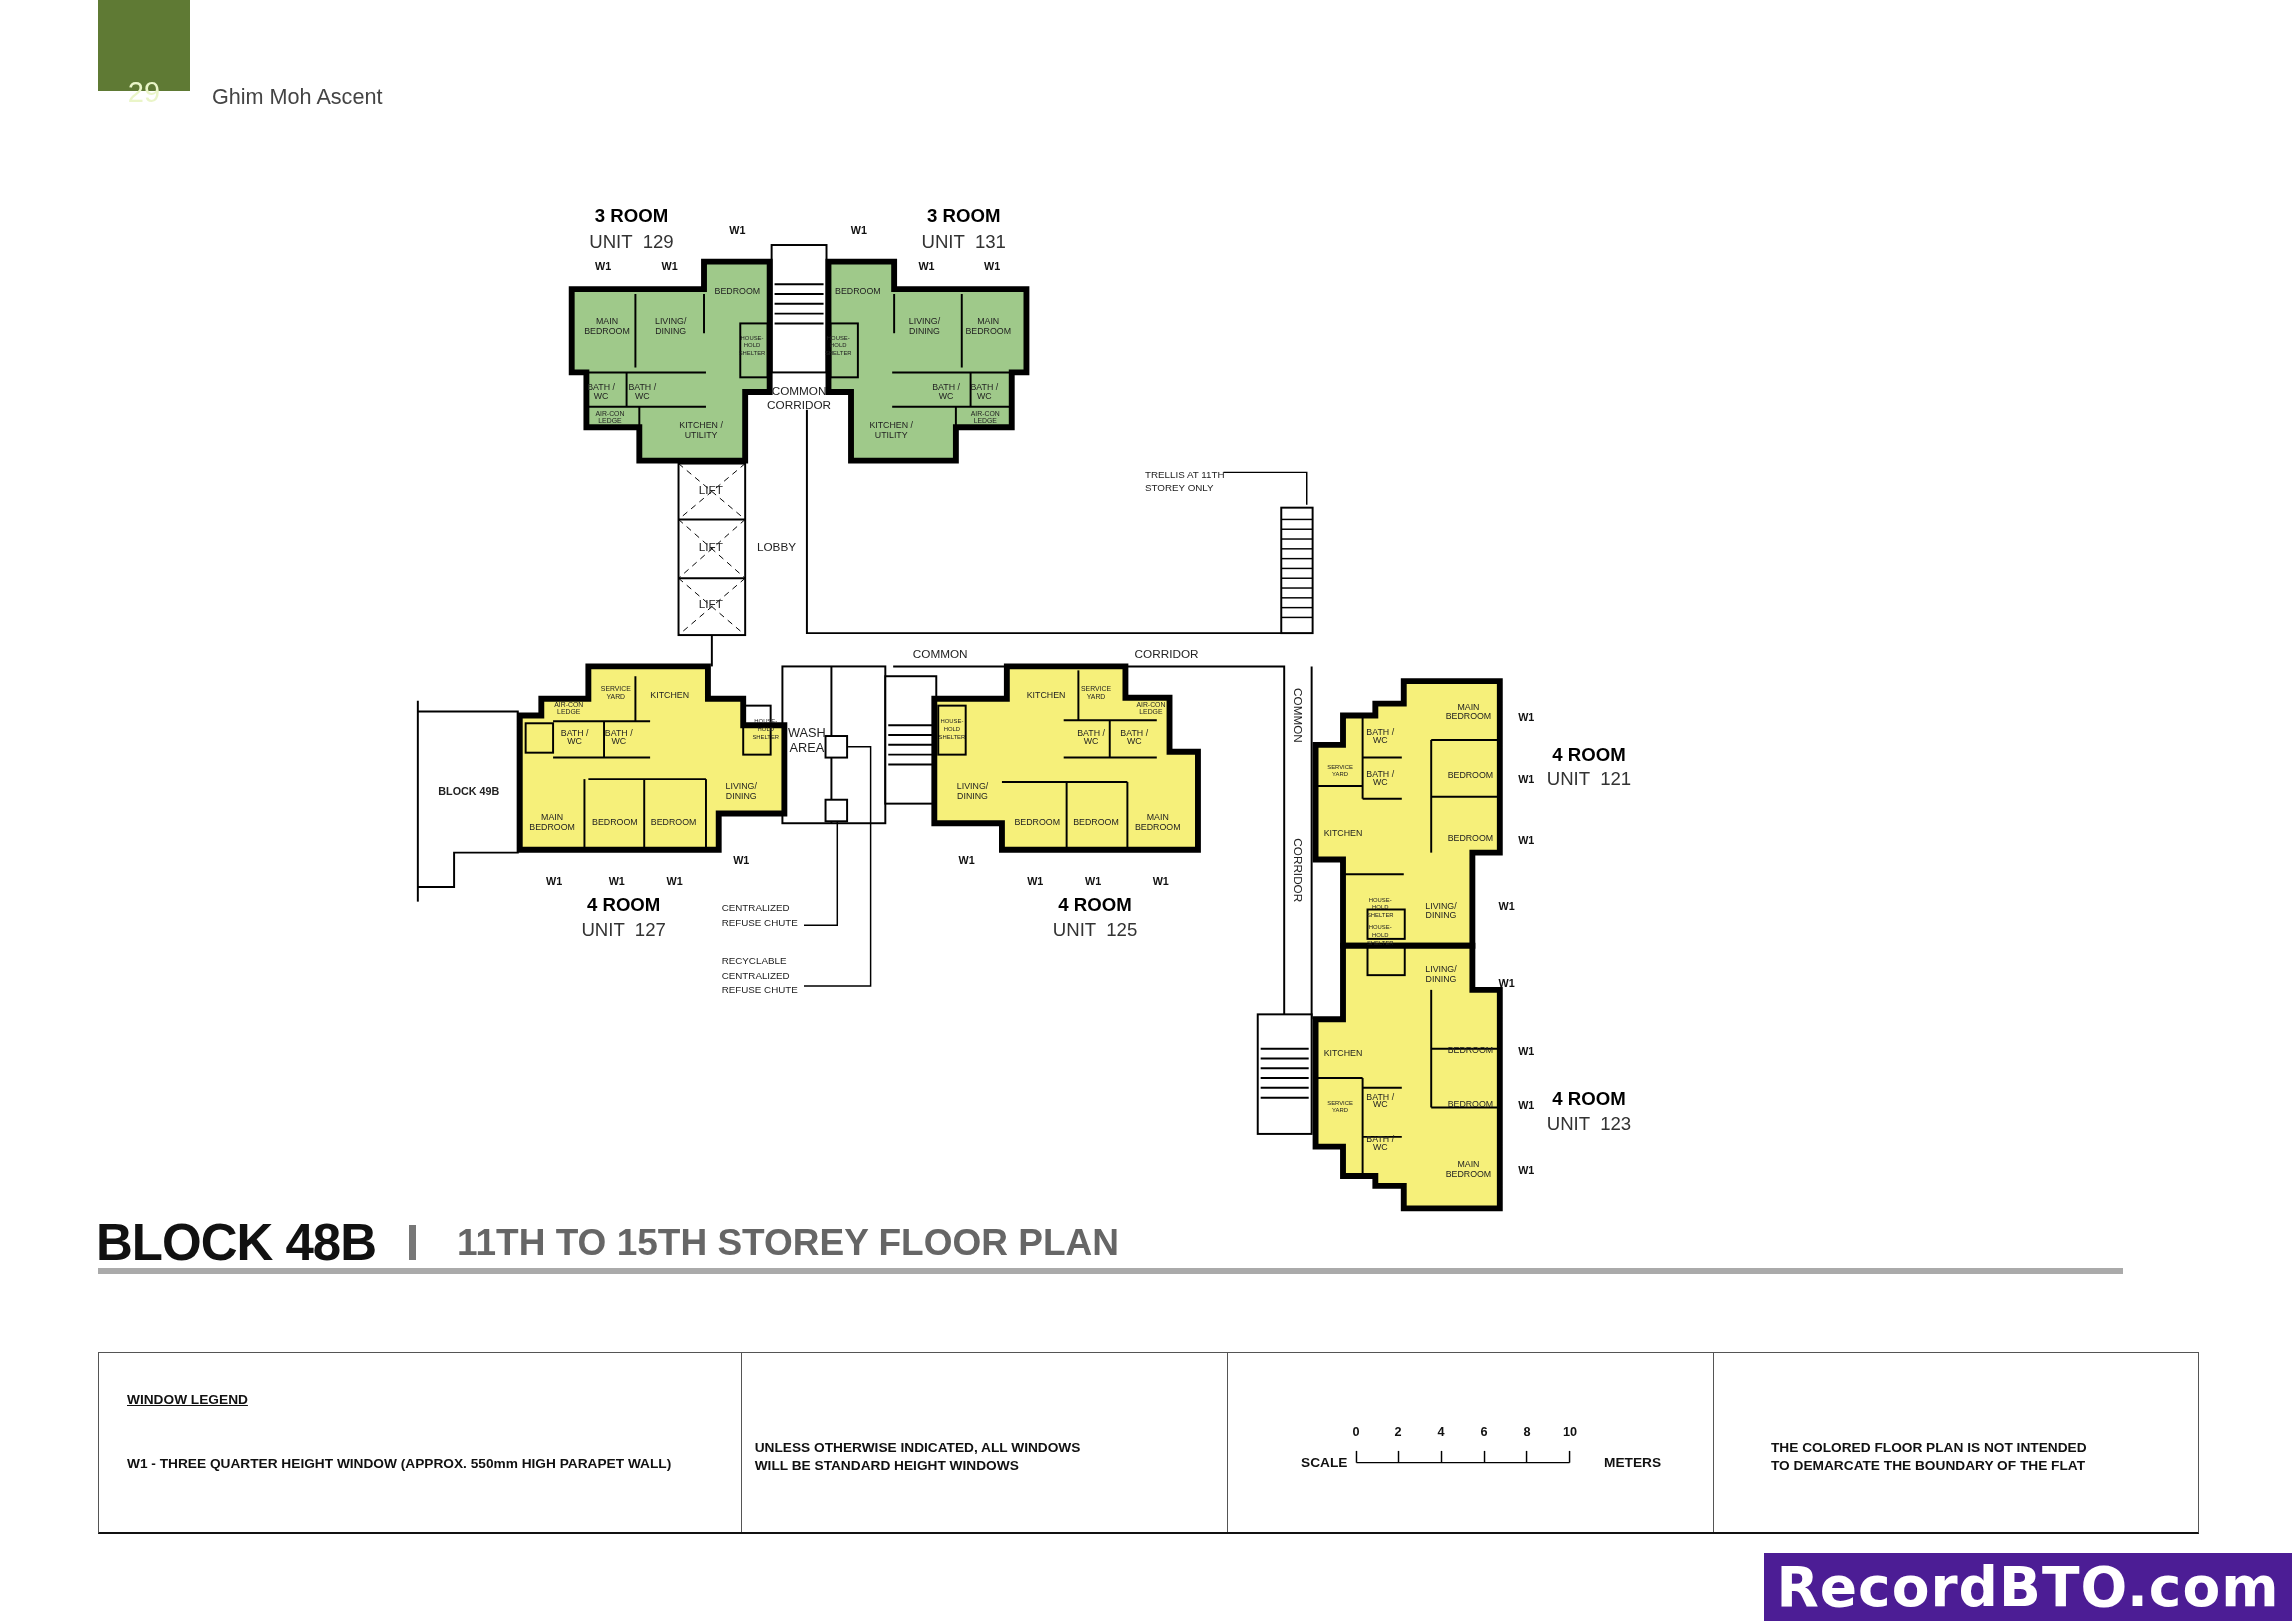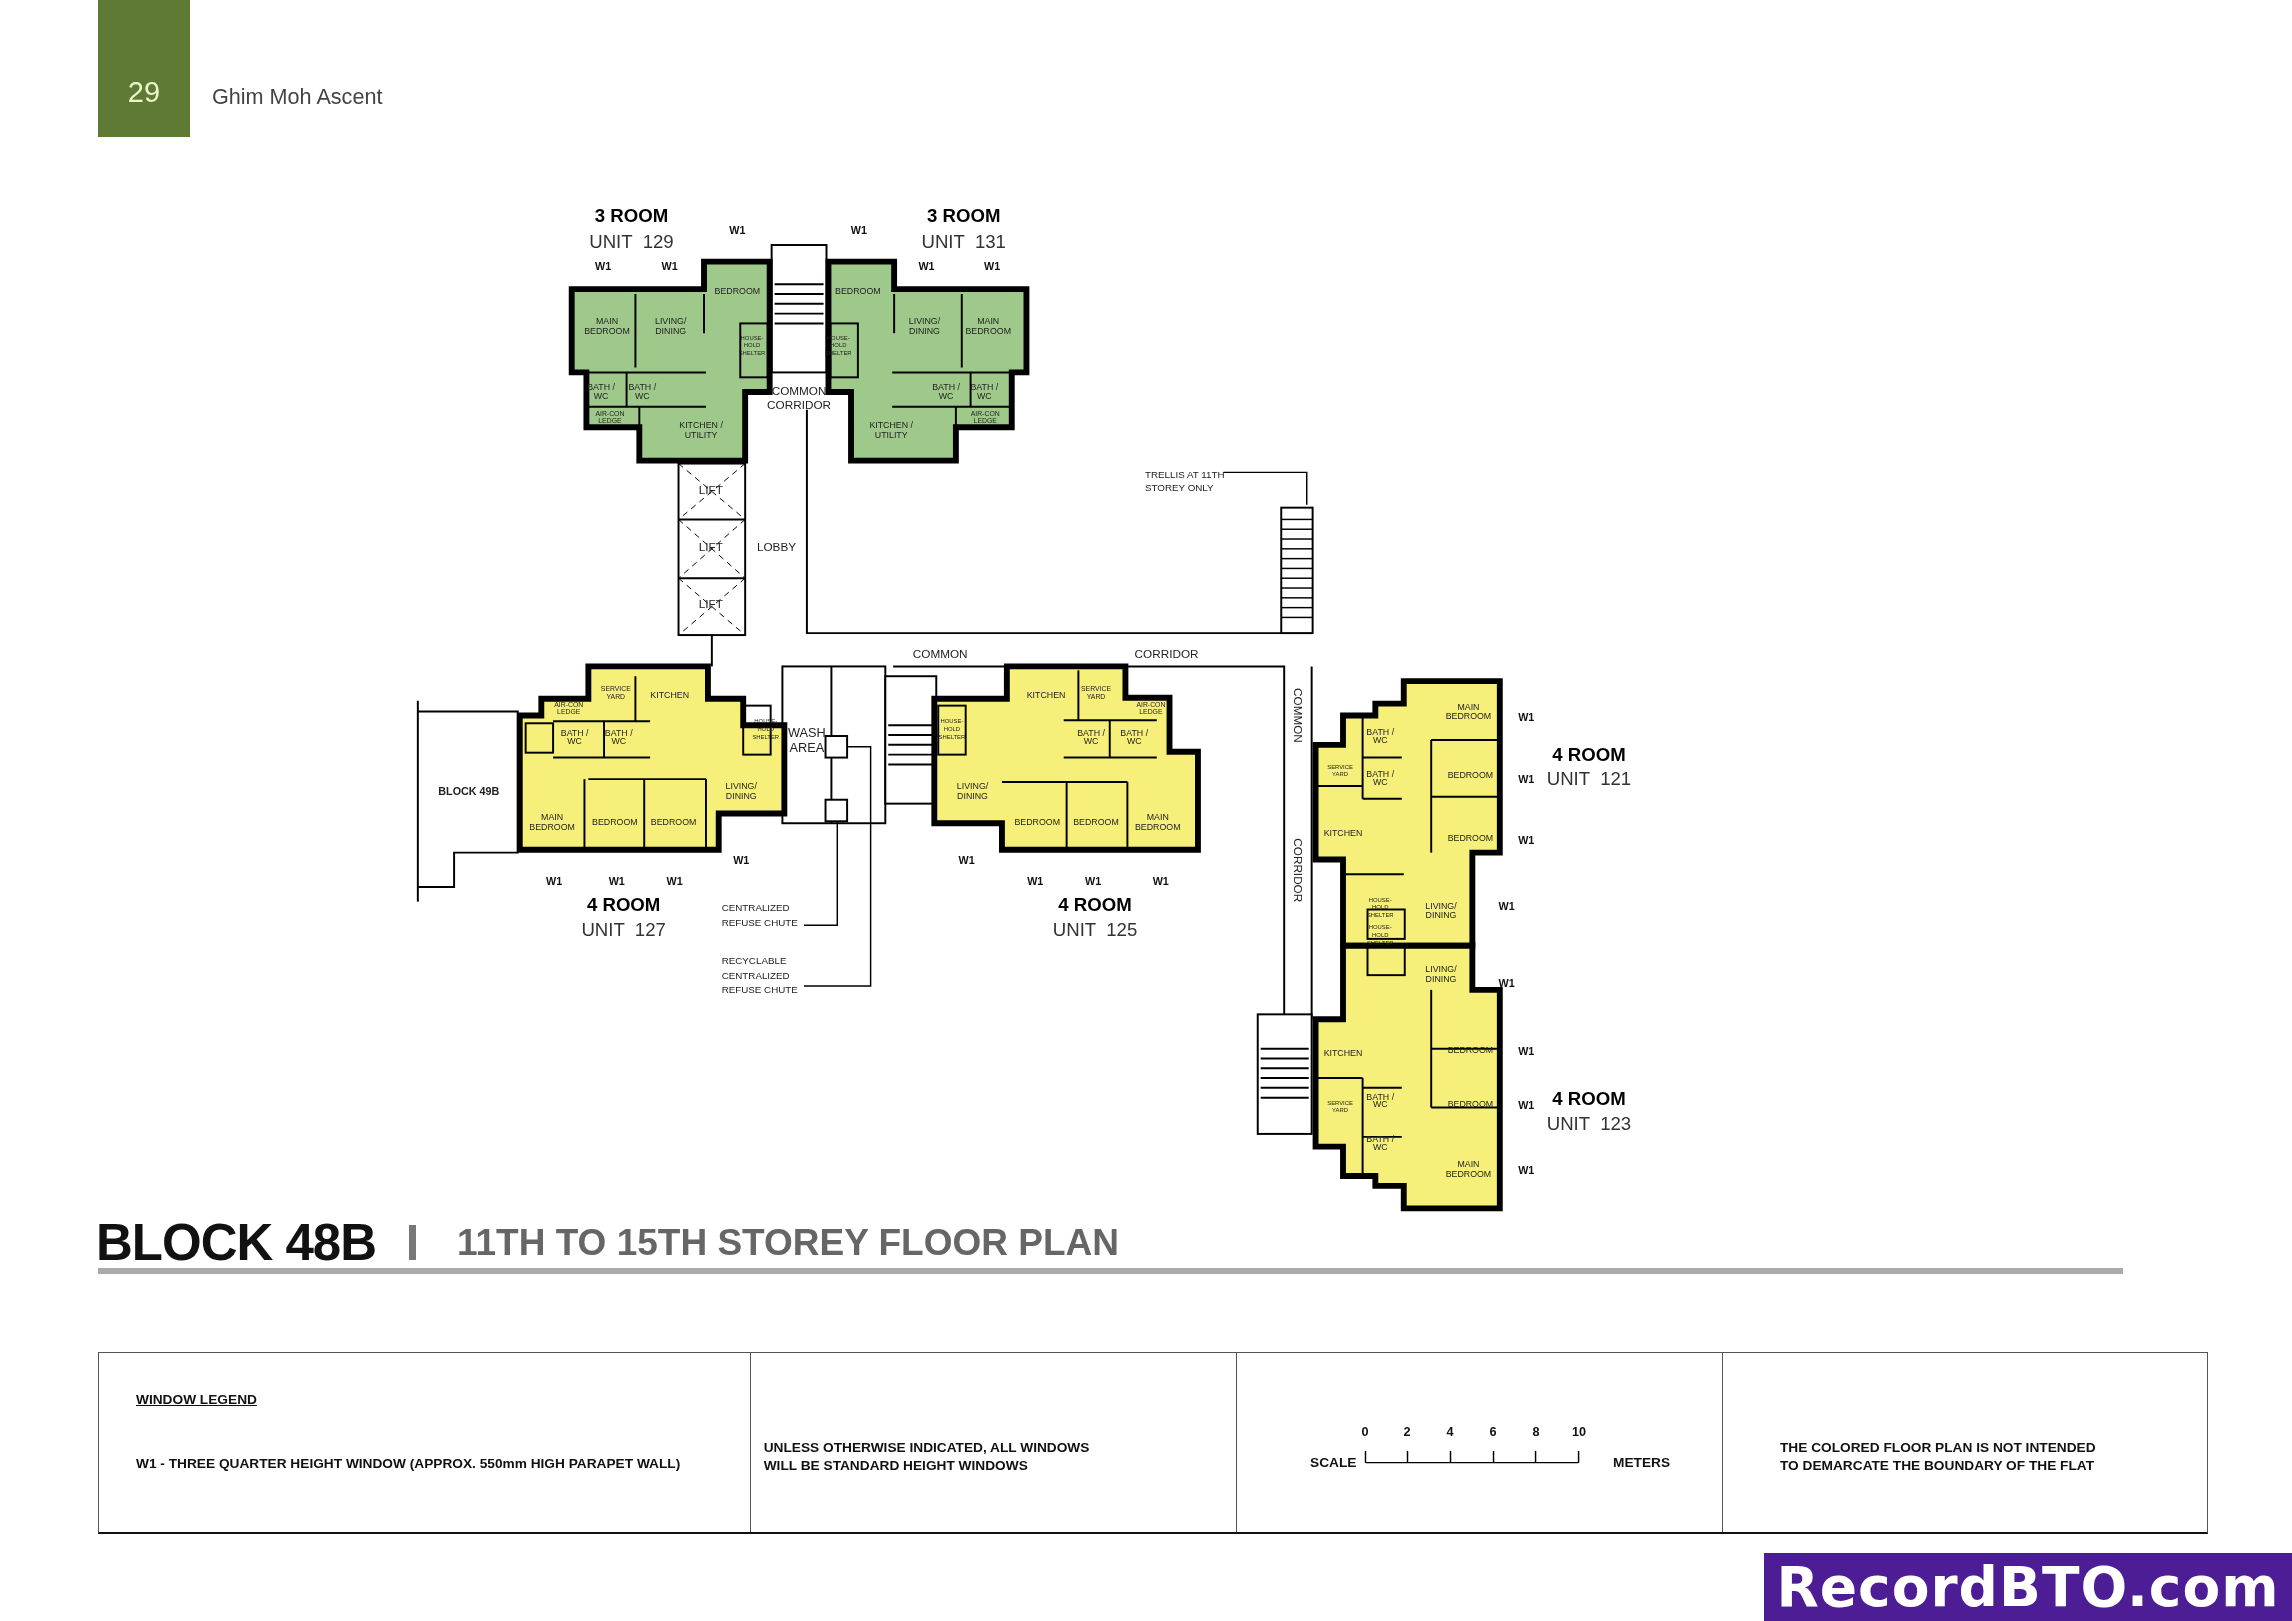--- a/index.html
+++ b/index.html
@@ -1,26 +1,26 @@
 <!DOCTYPE html>
 <html><head>
 <meta charset="utf-8">
 <style>
   html,body{margin:0;padding:0;background:#fff;}
   body{width:2293px;height:1621px;position:relative;overflow:hidden;font-family:"Liberation Sans",sans-serif;color:#111;}
-  .page-badge{position:absolute;left:98px;top:0;width:92px;height:137px;background:#5f7a34;}
+  .page-badge{position:absolute;left:98px;top:0;width:92px;height:91px;background:#5f7a34;}
   .page-num{position:absolute;left:0;right:0;top:76px;text-align:center;color:#eaf5c8;font-size:29px;}
   .doc-name{position:absolute;left:212px;top:84px;font-size:21.6px;color:#444;}
   svg.plan{position:absolute;left:0;top:0;}
   .title-row{position:absolute;left:96px;top:1213px;display:flex;align-items:center;}
   .title-main{font-size:51px;font-weight:bold;letter-spacing:-1px;color:#111;}
   .title-sep{width:6.9px;height:35px;background:#777;margin:0 29px 0 33px;}
   .title-sub{font-size:37px;font-weight:bold;color:#666;margin-left:12px;}
   .title-rule{position:absolute;left:98px;top:1268px;width:2025px;height:5.9px;background:#aaa;}
-  .legend-box{position:absolute;left:98px;top:1352px;width:2099px;height:179px;border:1px solid #555;border-bottom:2px solid #111;display:flex;padding-left:9px;}
+  .legend-box{position:absolute;left:98px;top:1352px;width:2099px;height:179px;border:1px solid #555;border-bottom:2px solid #111;display:flex;}
   .cell{border-right:1px solid #555;position:relative;font-weight:bold;font-size:13.7px;}
   .cell:last-child{border-right:none;}
   .c1{width:642px}.c2{width:485px}.c3{width:485px}.c4{flex:1}
   .legend-title{position:absolute;left:28px;top:39px;text-decoration:underline;}
   .legend-w1{position:absolute;left:28px;top:103px;}
   .note{position:absolute;left:12.7px;top:86px;line-height:17.6px;}
   .note2{position:absolute;left:57px;top:86px;line-height:17.6px;}
   .scale-lbl{position:absolute;left:61px;top:102px;margin-left:12px;}
   .meters{position:absolute;left:376px;top:102px;}
   .scale-bar{position:absolute;left:127px;top:94px;}

